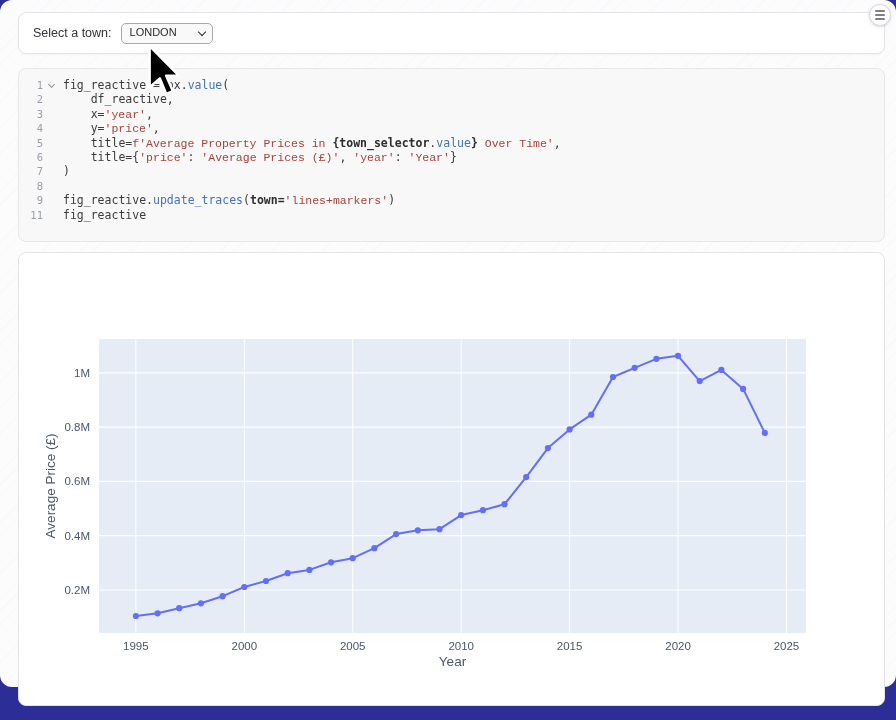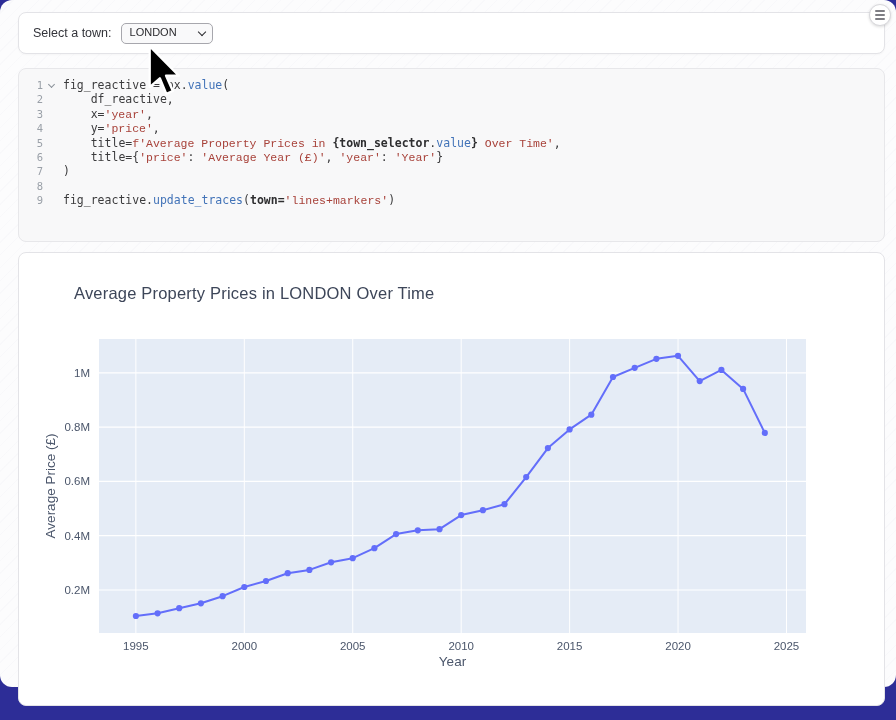--- a/index.html
+++ b/index.html
@@ -99,29 +99,29 @@
       </span>
   </div>
 
   <div class="codecard">
     <div id="code-lines">
         <div class="cl"><span class="ln">1</span><span class="foldcol"><span class="fold-mark"></span></span><span class="ct"><span class="tk-p">fig_reactive = px.</span><span class="tk-f">value</span><span class="tk-p">(</span></span></div>
         <div class="cl"><span class="ln">2</span><span class="foldcol"></span><span class="ct"><span class="tk-p">    df_reactive,</span></span></div>
         <div class="cl"><span class="ln">3</span><span class="foldcol"></span><span class="ct"><span class="tk-p">    x=</span><span class="tk-s">'year'</span><span class="tk-p">,</span></span></div>
         <div class="cl"><span class="ln">4</span><span class="foldcol"></span><span class="ct"><span class="tk-p">    y=</span><span class="tk-s">'price'</span><span class="tk-p">,</span></span></div>
         <div class="cl"><span class="ln">5</span><span class="foldcol"></span><span class="ct"><span class="tk-p">    title=</span><span class="tk-s">f</span><span class="tk-s">'Average Property Prices in </span><span class="tk-b">{</span><span class="tk-b">town_selector</span><span class="tk-p">.</span><span class="tk-f">value</span><span class="tk-b">}</span><span class="tk-s"> Over Time'</span><span class="tk-p">,</span></span></div>
-        <div class="cl"><span class="ln">6</span><span class="foldcol"></span><span class="ct"><span class="tk-p">    title={</span><span class="tk-s">'price'</span><span class="tk-p">: </span><span class="tk-s">'Average Year (£)'</span><span class="tk-p">, </span><span class="tk-s">'year'</span><span class="tk-p">: </span><span class="tk-s">'Year'</span><span class="tk-p">}</span></span></div>
+        <div class="cl"><span class="ln">6</span><span class="foldcol"></span><span class="ct"><span class="tk-p">    title={</span><span class="tk-s">'price'</span><span class="tk-p">: </span><span class="tk-s">'Average Prices (£)'</span><span class="tk-p">, </span><span class="tk-s">'year'</span><span class="tk-p">: </span><span class="tk-s">'Year'</span><span class="tk-p">}</span></span></div>
         <div class="cl"><span class="ln">7</span><span class="foldcol"></span><span class="ct"><span class="tk-p">)</span></span></div>
         <div class="cl"><span class="ln">8</span><span class="foldcol"></span><span class="ct"></span></div>
         <div class="cl"><span class="ln">9</span><span class="foldcol"></span><span class="ct"><span class="tk-p">fig_reactive.</span><span class="tk-f">update_traces</span><span class="tk-p">(</span><span class="tk-b">town=</span><span class="tk-s">'lines+markers'</span><span class="tk-p">)</span></span></div>
+        <div class="cl"><span class="ln">11</span><span class="foldcol"></span><span class="ct"><span class="tk-p">fig_reactive</span></span></div>
       </div>
   </div>
 
   <div class="chartcard">
-    <div class="ctitle">Average Property Prices in LONDON Over Time</div>
     <svg id="chart-svg" width="867" height="454">
         <rect x="80" y="86" width="707" height="294" fill="#e5ecf6"></rect>
         <g>
           <line x1="116.86809815951003" y1="86" x2="116.86809815951003" y2="380" stroke="#ffffff" stroke-width="1"></line>
           <line x1="225.30368098159548" y1="86" x2="225.30368098159548" y2="380" stroke="#ffffff" stroke-width="1"></line>
           <line x1="333.7392638036809" y1="86" x2="333.7392638036809" y2="380" stroke="#ffffff" stroke-width="1"></line>
           <line x1="442.17484662576635" y1="86" x2="442.17484662576635" y2="380" stroke="#ffffff" stroke-width="1"></line>
           <line x1="550.6104294478517" y1="86" x2="550.6104294478517" y2="380" stroke="#ffffff" stroke-width="1"></line>
           <line x1="659.0460122699371" y1="86" x2="659.0460122699371" y2="380" stroke="#ffffff" stroke-width="1"></line>
           <line x1="767.4815950920226" y1="86" x2="767.4815950920226" y2="380" stroke="#ffffff" stroke-width="1"></line>

